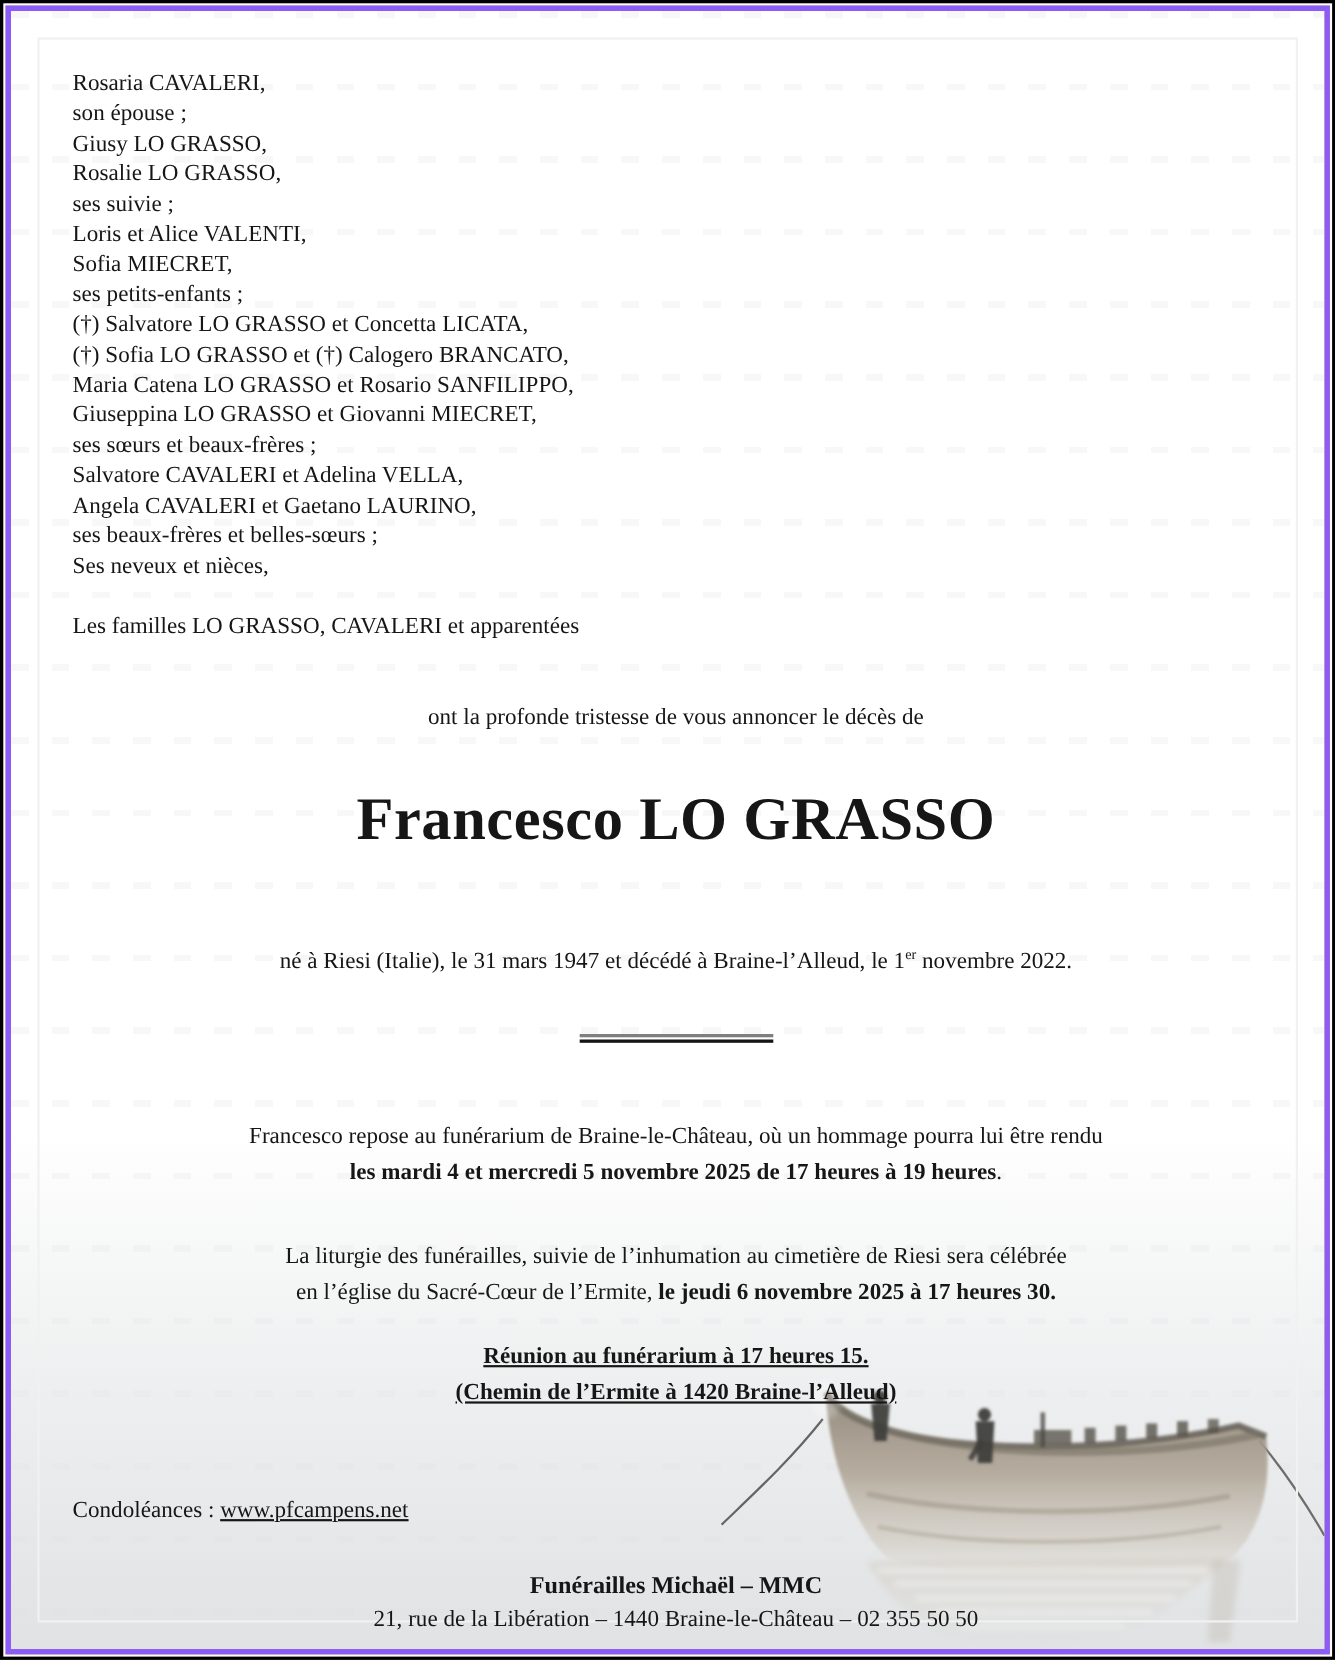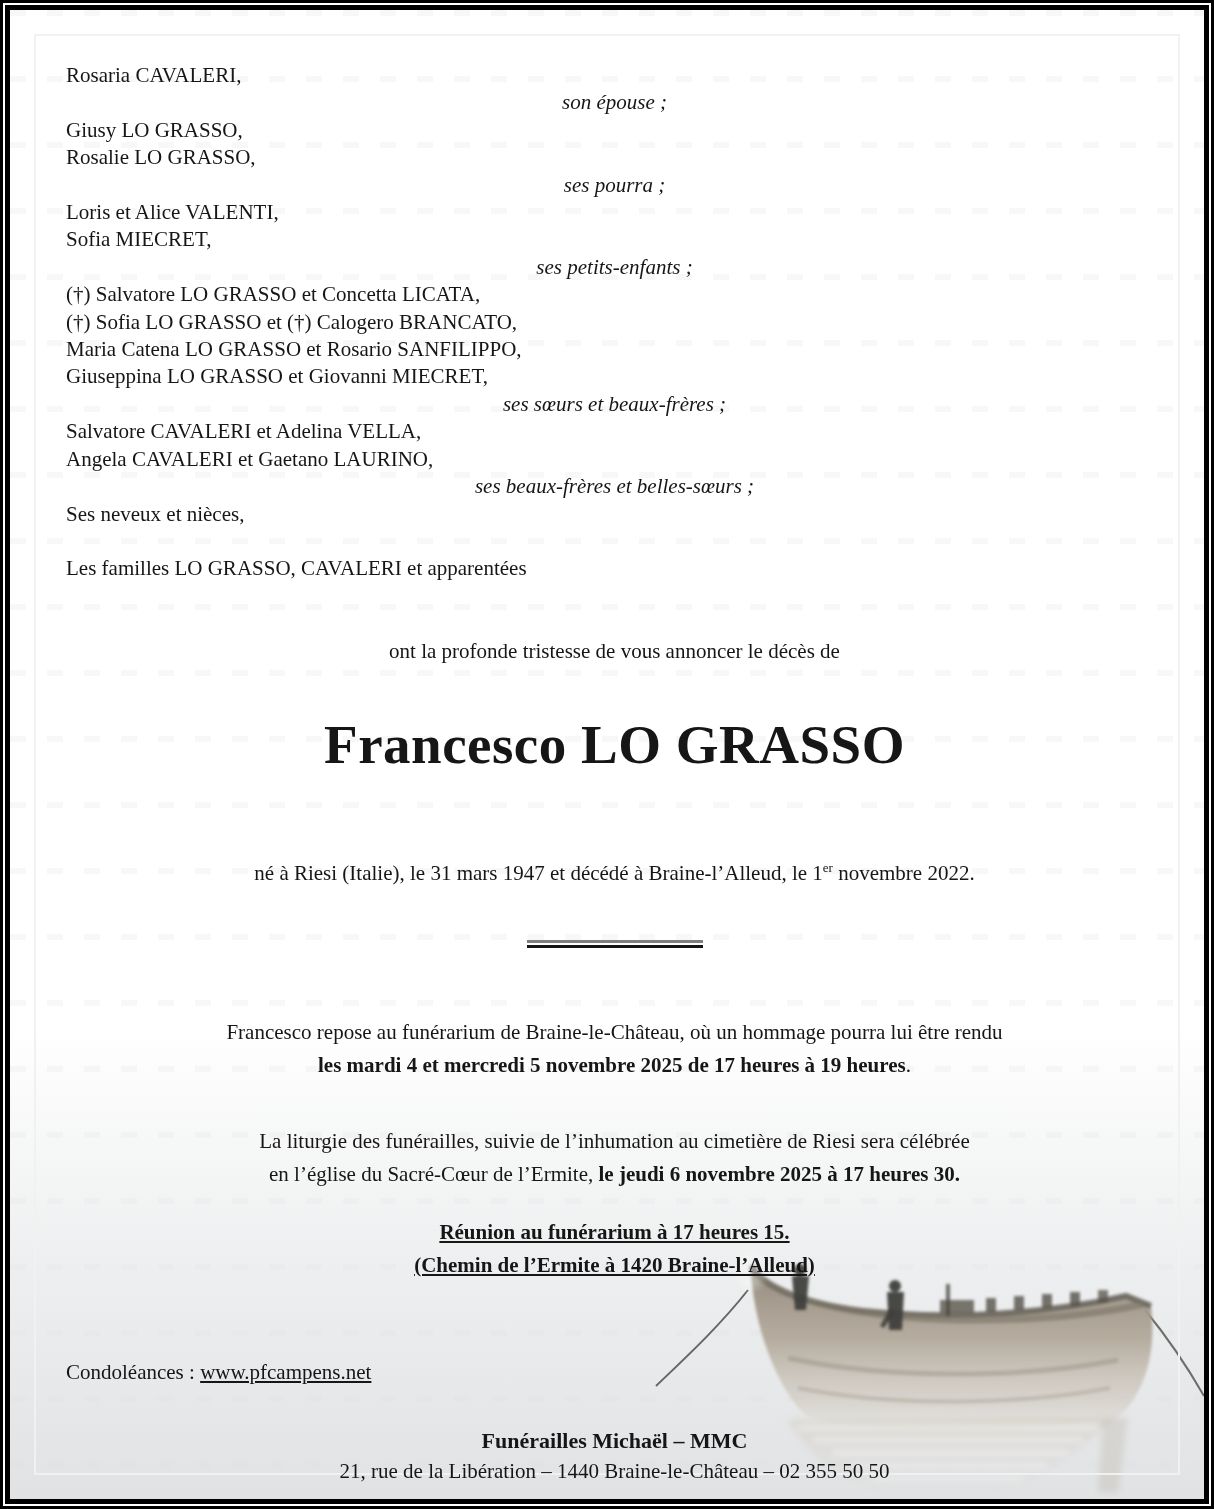--- a/index.html
+++ b/index.html
@@ -3,21 +3,21 @@
 <meta charset="utf-8">
 <style>
   html,body{margin:0;padding:0;background:#ffffff;}
   .sheet{
     width:1214px;height:1509px;box-sizing:border-box;
     background:#000;padding:3px;
     font-family:"Liberation Serif","DejaVu Serif",serif;
     color:#161616;
   }
   .frame-gap{box-sizing:border-box;width:100%;height:100%;background:#fff;padding:2px;}
-  .frame-inner{box-sizing:border-box;width:100%;height:100%;background:#fdba74;border:5px solid #000000;position:relative;overflow:hidden;}
+  .frame-inner{box-sizing:border-box;width:100%;height:100%;background:#fdba74;border:5px solid #8b5cf6;position:relative;overflow:hidden;}
   .page{position:relative;width:100%;height:100%;box-sizing:border-box;background:#fff;}
   
   .scan-edge{position:absolute;inset:24px;border:2px solid #f1f1f1;pointer-events:none;}
   
   .scan-stripes{
     position:absolute;inset:0;pointer-events:none;
     background:repeating-linear-gradient(to bottom, rgba(110,110,115,0.05) 0 6px, rgba(0,0,0,0) 6px 66px);
     -webkit-mask-image:repeating-linear-gradient(to right, #000 0 16px, transparent 16px 37px);
     mask-image:repeating-linear-gradient(to right, #000 0 16px, transparent 16px 37px);
   }
@@ -26,21 +26,21 @@
     position:absolute;left:0;right:0;bottom:0;height:470px;pointer-events:none;
     background:linear-gradient(to bottom, rgba(228,230,231,0) 0%, rgba(226,228,229,0.55) 45%, rgba(221,223,225,0.9) 100%);
   }
   .boat-wrap{position:absolute;left:638px;top:1238px;width:558px;height:252px;pointer-events:none;}
   .content{
     position:relative;z-index:3;box-sizing:border-box;
     padding:52px 41px 0 56px;
     font-size:21px;line-height:27.4px;
   }
   .ln{white-space:pre-wrap;}
-  .ln.right{text-align:center;font-style:italic;}
+  .ln.right{text-align:left;}
   .spacer{height:27.4px;}
   .announce{margin-top:55px;text-align:center;}
   .deceased-name{
     margin-top:49px;text-align:center;
     font-size:55px;line-height:62px;font-weight:bold;letter-spacing:0.5px;
   }
   .dates{margin-top:84px;text-align:center;}
   .dates sup{font-size:13px;line-height:0;}
   .divider{width:176px;margin:52px auto 0 auto;}
   .divider .g{height:3px;background:#7f7f7f;}
@@ -132,21 +132,21 @@
 
     <div class="scan-edge"></div>
 
     <div class="content">
 
       <div class="ln">Rosaria CAVALERI,</div>
       <div class="ln right">son épouse ;</div>
 
       <div class="ln">Giusy LO GRASSO,</div>
       <div class="ln">Rosalie LO GRASSO,</div>
-      <div class="ln right">ses pourra ;</div>
+      <div class="ln right">ses suivie ;</div>
 
       <div class="ln">Loris et Alice VALENTI,</div>
       <div class="ln">Sofia MIECRET,</div>
       <div class="ln right">ses petits-enfants ;</div>
 
       <div class="ln">(†) Salvatore LO GRASSO et Concetta LICATA,</div>
       <div class="ln">(†) Sofia LO GRASSO et (†) Calogero BRANCATO,</div>
       <div class="ln">Maria Catena LO GRASSO et Rosario SANFILIPPO,</div>
       <div class="ln">Giuseppina LO GRASSO et Giovanni MIECRET,</div>
       <div class="ln right">ses sœurs et beaux-frères ;</div>

